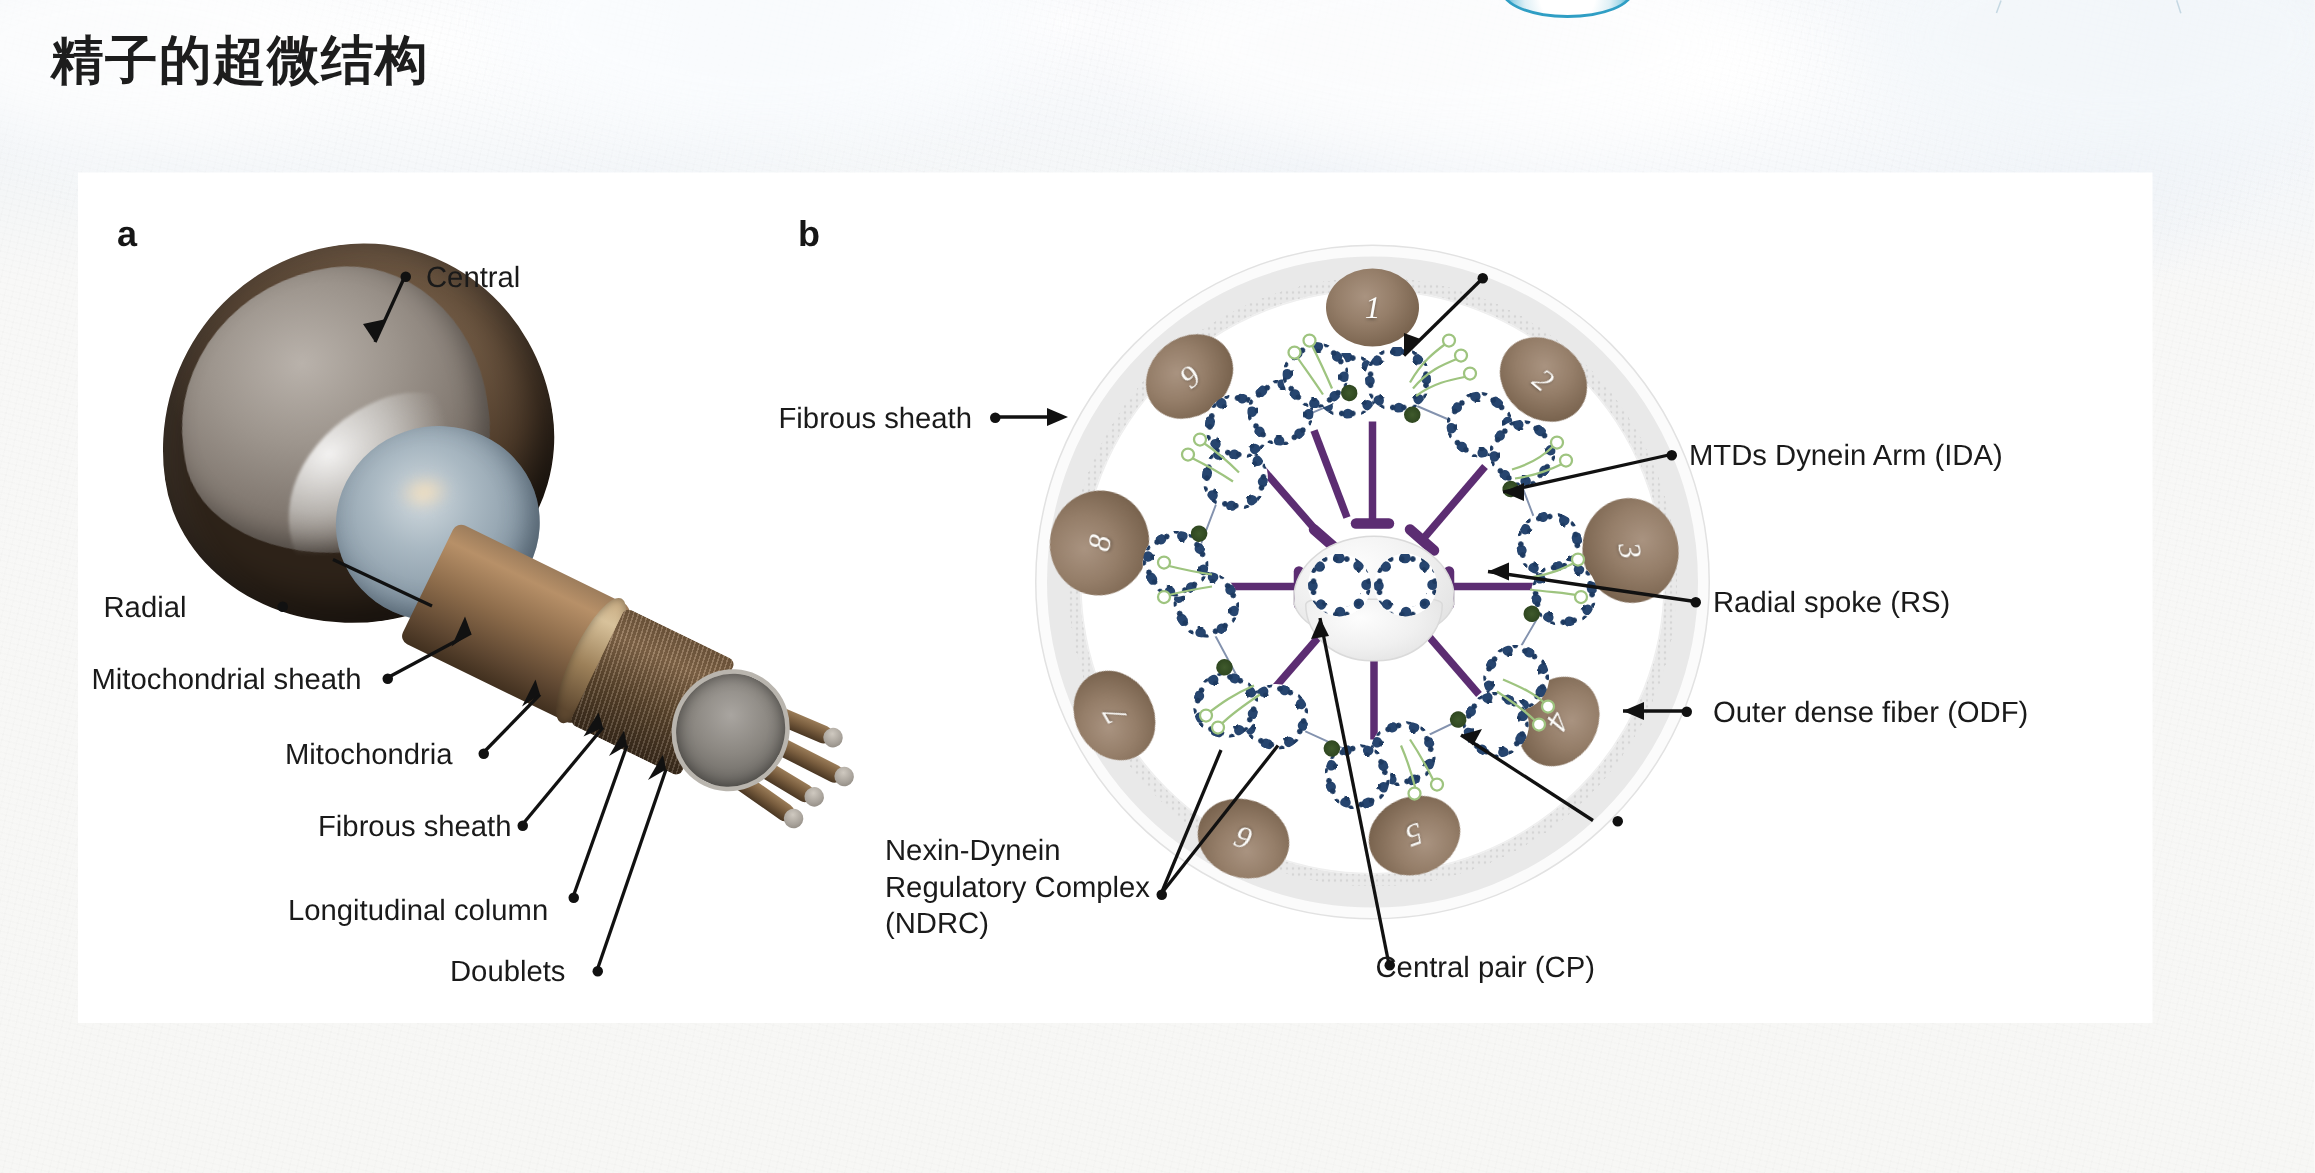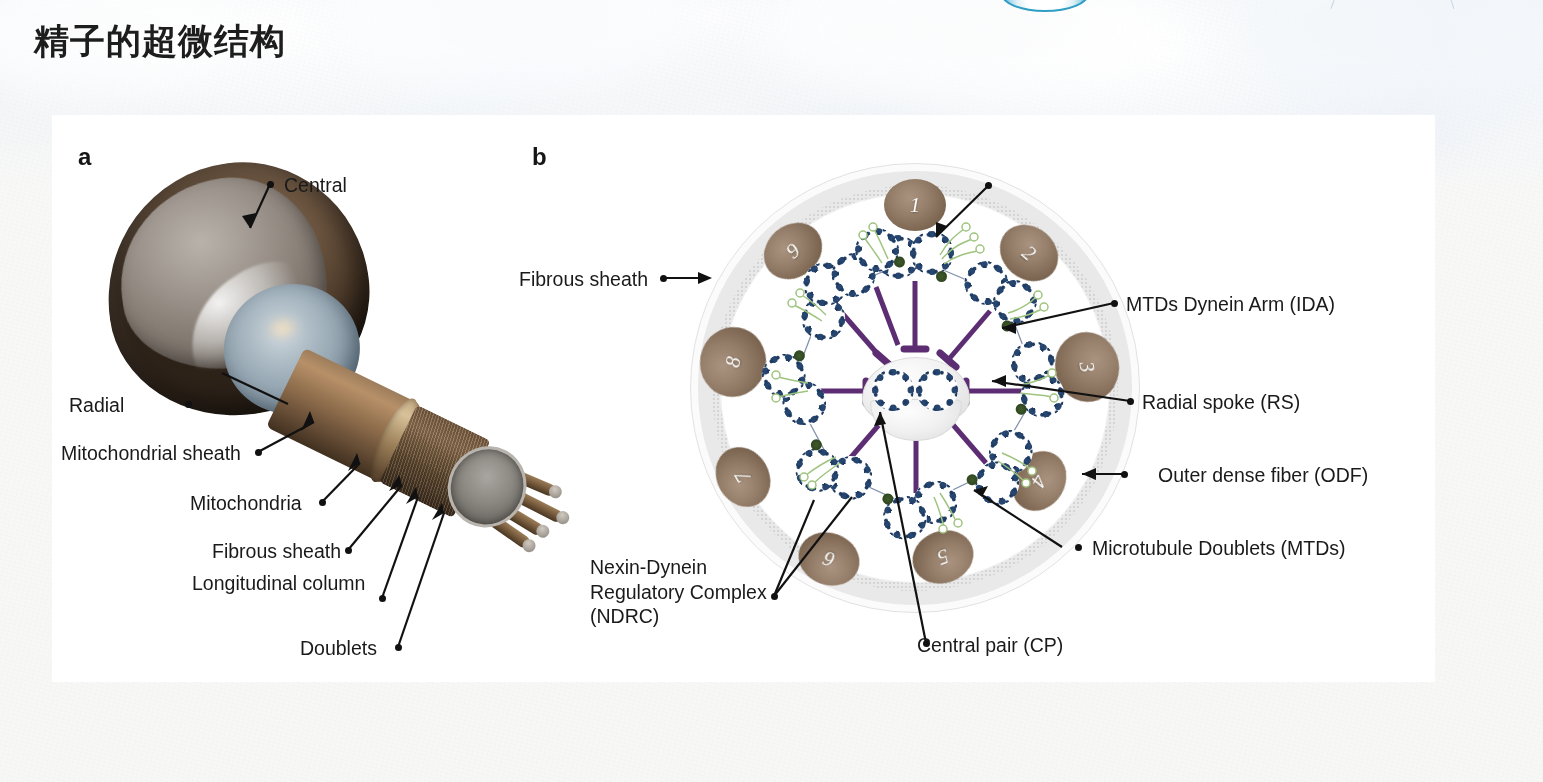--- a/index.html
+++ b/index.html
@@ -262,21 +262,21 @@
 
     <div class="fig-label" style="left:9px;top:326px;">Mitochondrial sheath</div>
     <div class="dot" style="left:203px;top:334px;"></div>
 
     <div class="fig-label" style="left:138px;top:376px;">Mitochondria</div>
     <div class="dot" style="left:267px;top:384px;"></div>
 
     <div class="fig-label" style="left:160px;top:424px;">Fibrous sheath</div>
     <div class="dot" style="left:293px;top:432px;"></div>
 
-    <div class="fig-label" style="left:140px;top:456px;">Longitudinal column</div>
+    <div class="fig-label" style="left:140px;top:480px;">Longitudinal column</div>
     <div class="dot" style="left:327px;top:480px;"></div>
 
     <div class="fig-label" style="left:248px;top:521px;">Doublets</div>
     <div class="dot" style="left:343px;top:529px;"></div>
   </div>
 
   <div id="panel-b">
     <div class="panel-letter" style="left:10px;top:28px;">b</div>
 
     <div id="cross-section">
@@ -508,24 +508,23 @@
     <div class="dot" style="left:138px;top:160px;"></div>
 
     <div class="dot" style="left:463px;top:67px;"></div>
 
     <div class="fig-label" style="left:604px;top:177px;">MTDs Dynein Arm (IDA)</div>
     <div class="dot" style="left:589px;top:185px;"></div>
 
     <div class="fig-label" style="left:620px;top:275px;">Radial spoke (RS)</div>
     <div class="dot" style="left:605px;top:283px;"></div>
 
-    <div class="fig-label" style="left:636px;top:348px;">Outer dense fiber (ODF)</div>
+    <div class="fig-label" style="left:620px;top:348px;">Outer dense fiber (ODF)</div>
     <div class="dot" style="left:599px;top:356px;"></div>
 
-    <div class="fig-label" style="left:570px;top:421px;">Microtubule Doublets (MTDs)</div>
     <div class="dot" style="left:553px;top:429px;"></div>
 
     <div class="fig-label multi" style="left:68px;top:440px;width:210px;">
       <span>Nexin-Dynein</span><br>
       <span>Regulatory Complex</span><br>
       <span>(NDRC)</span>
     </div>
     <div class="dot" style="left:249px;top:478px;"></div>
 
     <div class="fig-label" style="left:395px;top:518px;">Central pair (CP)</div>

